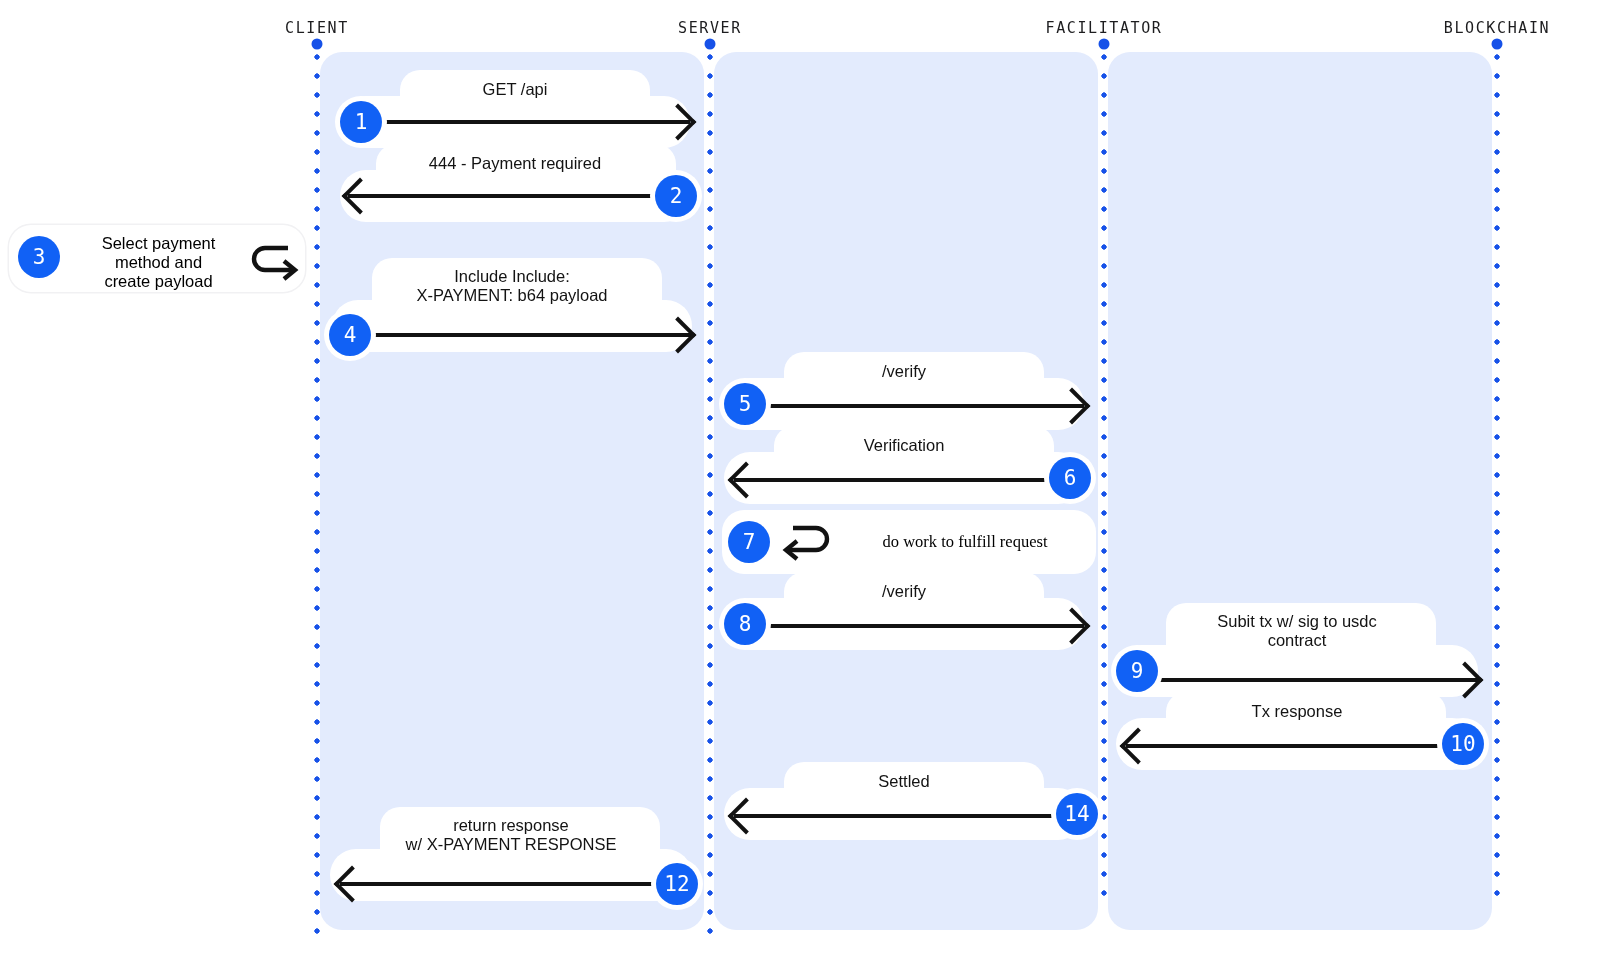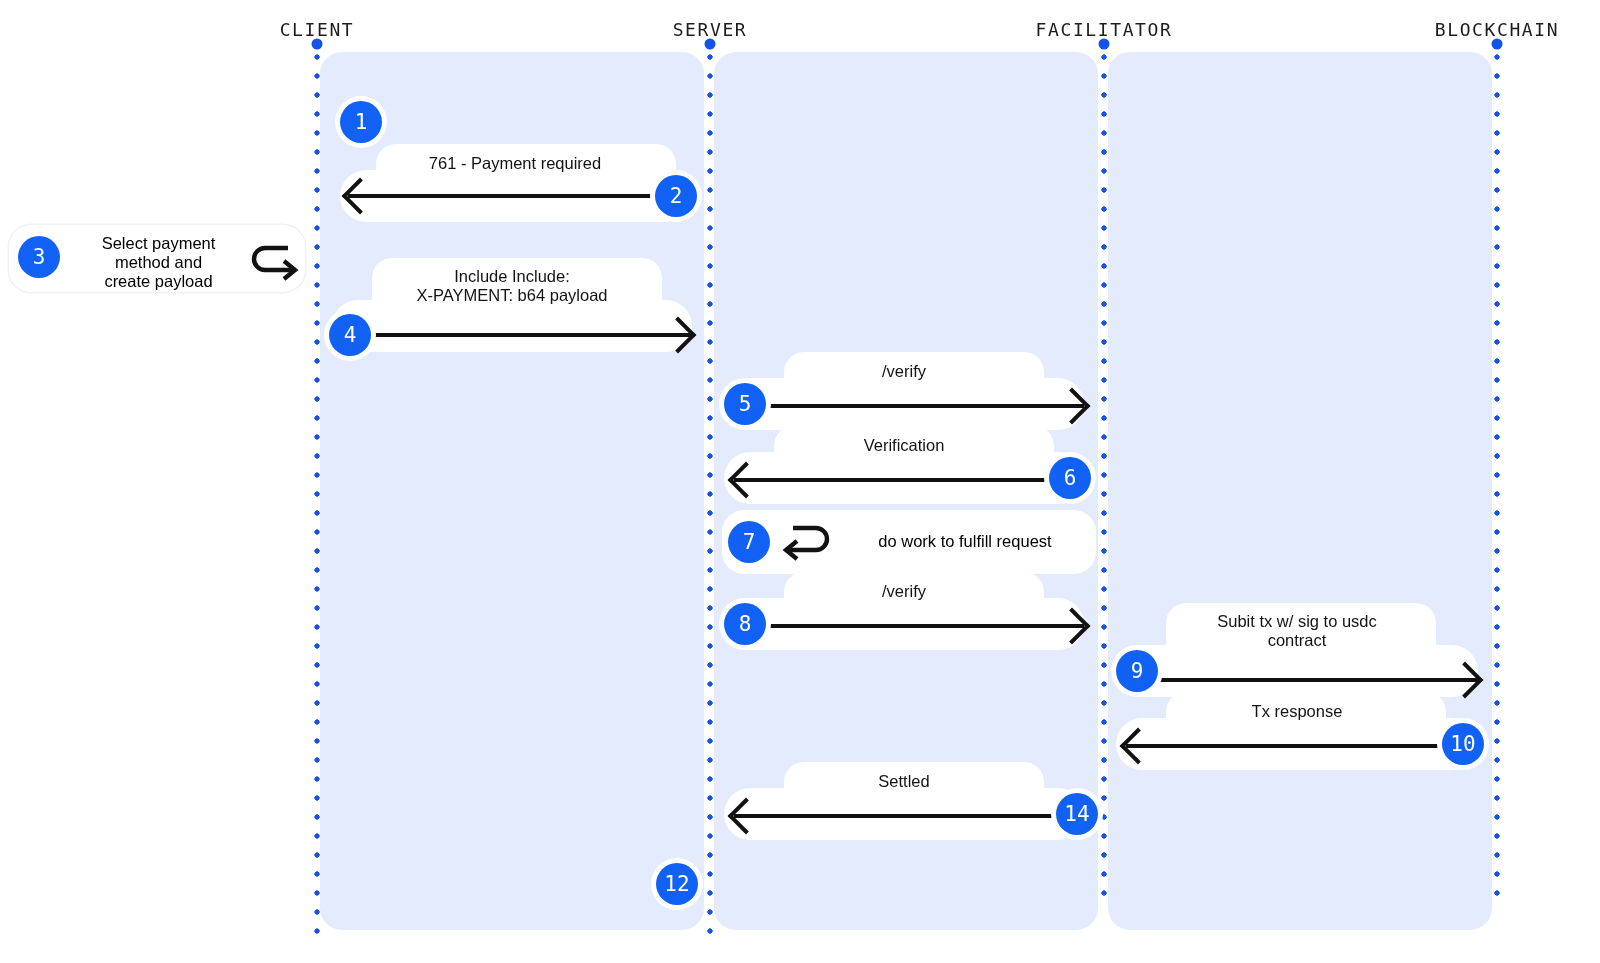--- a/index.html
+++ b/index.html
@@ -15,21 +15,21 @@
     width: 1600px;
     height: 963px;
     background: #ffffff;
   }
 
   
   .lifeline-label {
     position: absolute;
     transform: translateX(-50%);
     font-family: "DejaVu Sans Mono", "Liberation Mono", monospace;
-    font-size: 18px;
+    font-size: 15px;
     letter-spacing: 1.6px;
     color: #1d1d1f;
     white-space: nowrap;
     top: 19px;
   }
 
   
   .lifeline {
     position: absolute;
     width: 6px;
@@ -152,26 +152,33 @@
 
   <div class="lifeline-head" style="left:710px; top:44px;"></div>
   <div class="lifeline" style="left:710px; top:54px; height:880px;"></div>
 
   <div class="lifeline-head" style="left:1104px; top:44px;"></div>
   <div class="lifeline" style="left:1104px; top:54px; height:848px;"></div>
 
   <div class="lifeline-head" style="left:1497px; top:44px;"></div>
   <div class="lifeline" style="left:1497px; top:54px; height:842px;"></div>
 
+  <div class="msg" style="left:340px; top:96px; width:350px; height:52px;">
+    <div class="msg-pill"></div>
+    <div class="msg-capsule" style="left:60px; width:250px;"></div>
+    <div class="msg-label" style="top:-16px; width:300px;">GET /api</div>
+    <div class="arrow-line" style="left:22px; top:24px; width:328px;"></div>
+    <div class="arrow-head right" style="left:325px; top:26px;"></div>
+  </div>
   <div class="badge" style="left:361px; top:122px;">1</div>
 
   <div class="msg" style="left:340px; top:170px; width:350px; height:52px;">
     <div class="msg-pill"></div>
     <div class="msg-capsule" style="left:36px; width:300px;"></div>
-    <div class="msg-label" style="top:-16px; width:330px;">761 - Payment required</div>
+    <div class="msg-label" style="top:-16px; width:330px;">444 - Payment required</div>
     <div class="arrow-line" style="left:8px; top:24px; width:328px;"></div>
     <div class="arrow-head left" style="left:7px; top:26px;"></div>
   </div>
   <div class="badge" style="left:676px; top:196px;">2</div>
 
   <div class="self-note outer" style="left:9px; top:225px; width:296px; height:67px;">
     <div class="self-note-text" style="left:72px; width:155px; top:9px;">Select payment</div>
     <div class="self-note-text" style="left:72px; width:155px; top:28px;">method and</div>
     <div class="self-note-text" style="left:72px; width:155px; top:47px;">create payload</div>
     <svg class="self-loop" style="left:232px; top:13px;" width="62" height="48" viewBox="0 0 62 48">
@@ -203,21 +210,21 @@
   <div class="msg" style="left:724px; top:452px; width:360px; height:52px;">
     <div class="msg-pill"></div>
     <div class="msg-capsule" style="left:50px; width:280px;"></div>
     <div class="msg-label" style="top:-16px; width:340px;">Verification</div>
     <div class="arrow-line" style="left:10px; top:26px; width:338px;"></div>
     <div class="arrow-head left" style="left:9px; top:28px;"></div>
   </div>
   <div class="badge" style="left:1070px; top:478px;">6</div>
 
   <div class="self-note" style="left:722px; top:510px; width:374px; height:64px;">
-    <div class="self-note-text" style="left:128px; width:230px; top:22px;">do work to fulfill request</div>
+    <div class="self-note-text" style="left:128px; width:230px; top:22px;font-family:Liberation Serif, serif;">do work to fulfill request</div>
     <svg class="self-loop" style="left:56px; top:8px;" width="62" height="48" viewBox="0 0 62 48">
       <path d="M 15 10 L 38 10 A 11 11 0 0 1 38 32 L 10 32" fill="none" stroke="#121212" stroke-width="4.4" stroke-linecap="butt"></path>
       <path d="M 19 23 L 8 32 L 19 41" fill="none" stroke="#121212" stroke-width="4.4" stroke-linecap="butt" stroke-linejoin="miter"></path>
     </svg>
   </div>
   <div class="badge" style="left:749px; top:542px;">7</div>
 
   <div class="msg" style="left:724px; top:598px; width:360px; height:52px;">
     <div class="msg-pill"></div>
     <div class="msg-capsule" style="left:60px; width:260px;"></div>
@@ -248,15 +255,23 @@
 
   <div class="msg" style="left:724px; top:788px; width:360px; height:52px;">
     <div class="msg-pill"></div>
     <div class="msg-capsule" style="left:60px; width:260px;"></div>
     <div class="msg-label" style="top:-16px; width:320px;">Settled</div>
     <div class="arrow-line" style="left:10px; top:26px; width:338px;"></div>
     <div class="arrow-head left" style="left:9px; top:28px;"></div>
   </div>
   <div class="badge" style="left:1077px; top:814px;">14</div>
 
+  <div class="msg" style="left:330px; top:849px; width:362px; height:52px;">
+    <div class="msg-pill"></div>
+    <div class="msg-capsule" style="left:50px; width:280px; top:-42px; height:74px;"></div>
+    <div class="msg-label" style="top:-33px; width:340px;">return response</div>
+    <div class="msg-label" style="top:-14px; width:340px;">w/ X-PAYMENT RESPONSE</div>
+    <div class="arrow-line" style="left:10px; top:33px; width:340px;"></div>
+    <div class="arrow-head left" style="left:9px; top:35px;"></div>
+  </div>
   <div class="badge" style="left:677px; top:884px;">12</div>
 
 </div>
 
 </body></html>

